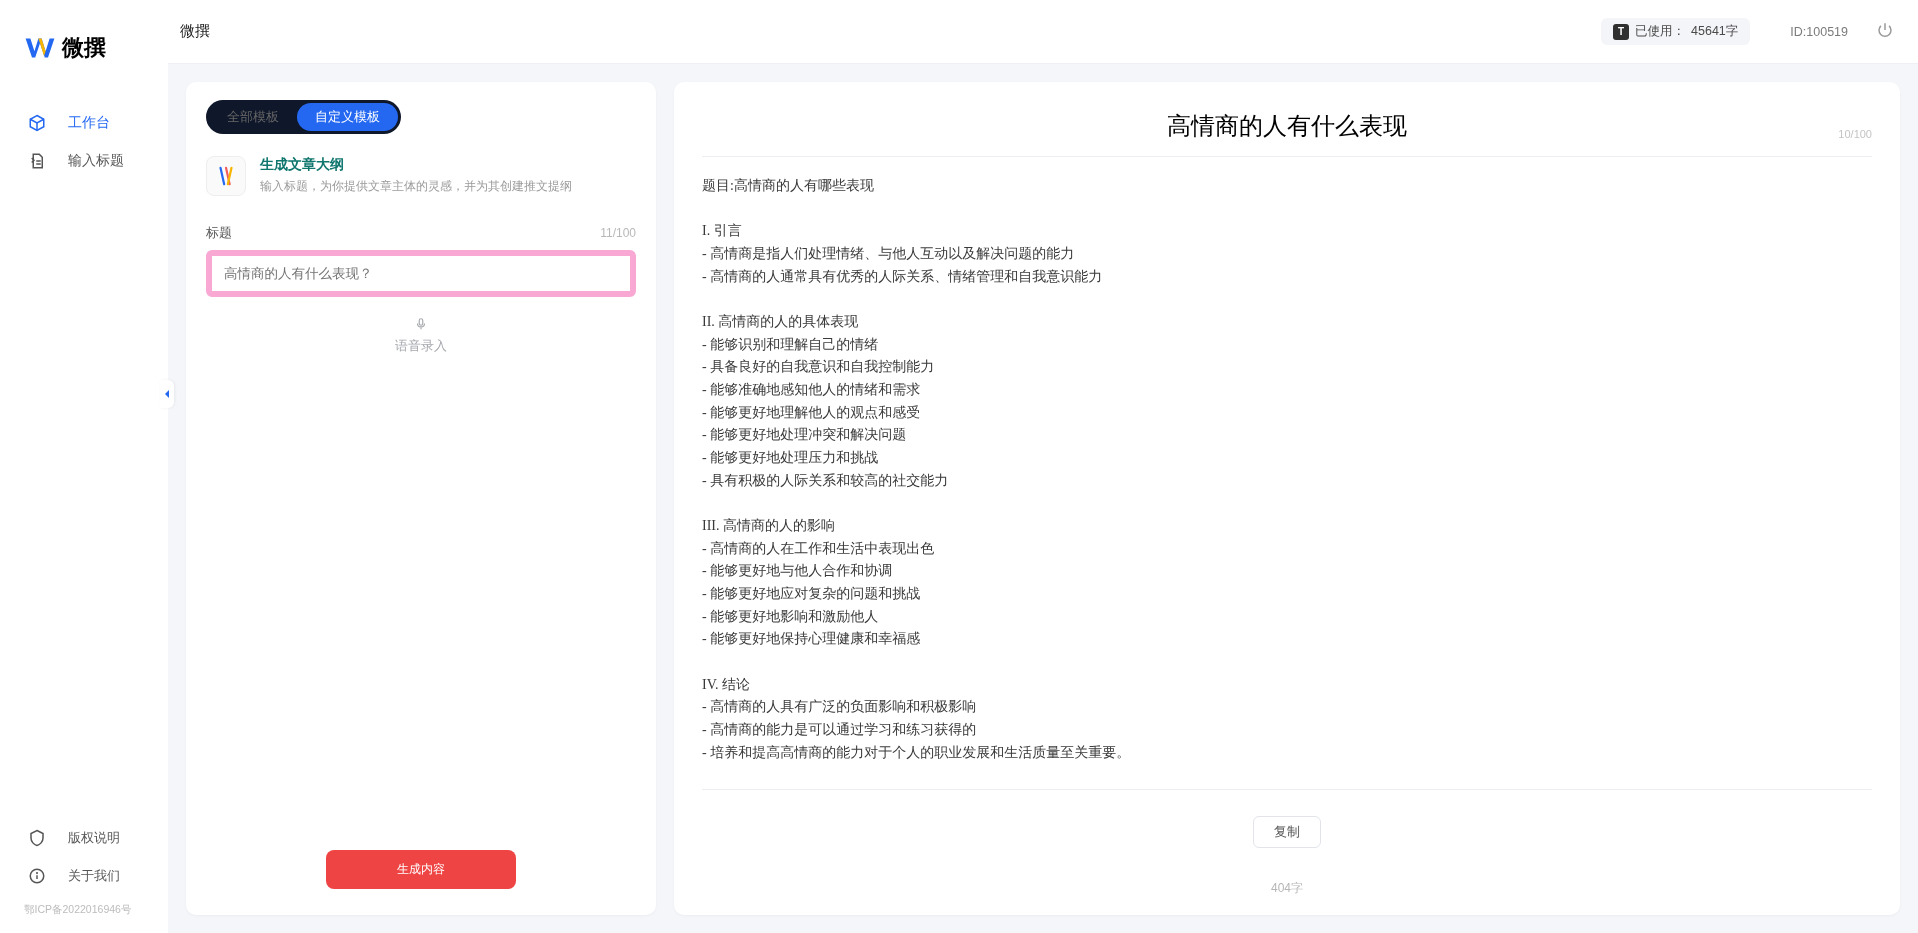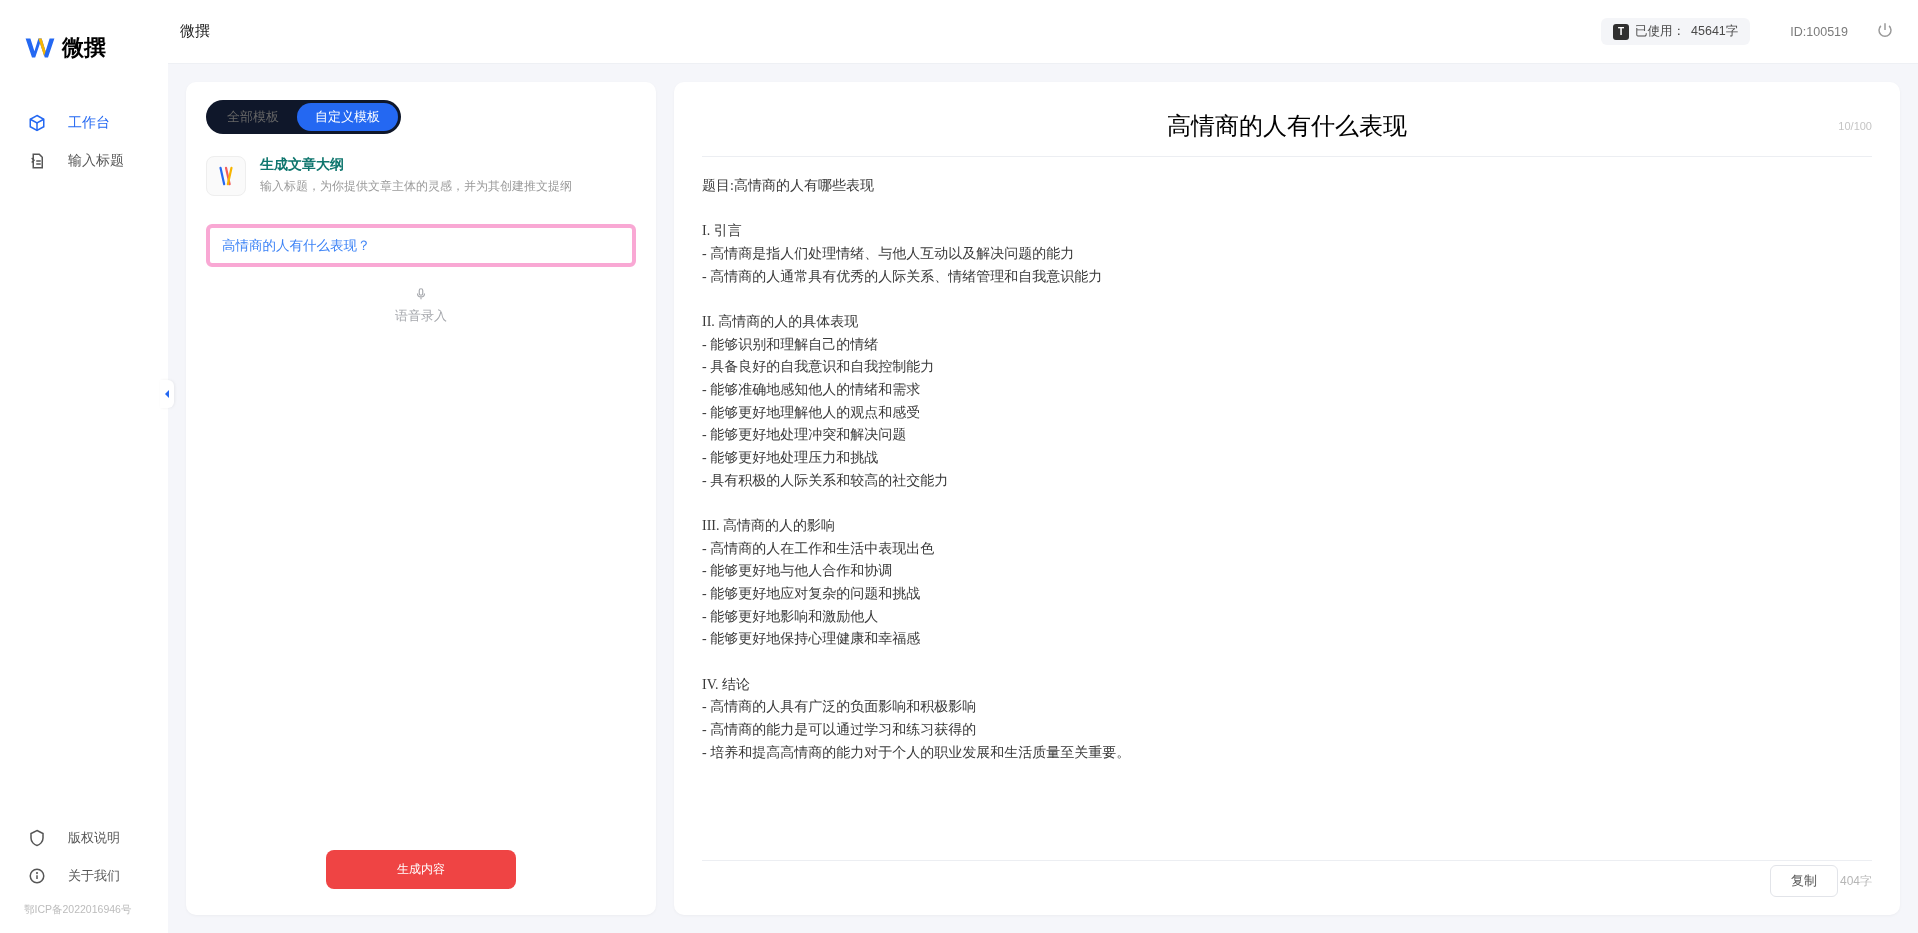--- a/index.html
+++ b/index.html
@@ -36,31 +36,31 @@
 .tab.active { background: #2468f2; color: #fff; }
 .template-card { display: flex; gap: 14px; margin-top: 22px; align-items: flex-start; }
 .tpl-icon { width: 40px; height: 40px; border-radius: 8px; background: #fafafa; border: 1px solid #eee; display: flex; align-items: center; justify-content: center; }
 .tpl-icon svg { width: 22px; height: 22px; }
 .tpl-title { font-size: 14px; font-weight: 600; color: #0f766e; }
 .tpl-desc { font-size: 12px; color: #9b9b9b; margin-top: 4px; }
 .form-section { margin-top: 28px; }
 .form-label-row { display: flex; justify-content: space-between; align-items: center; margin-bottom: 8px; }
 .form-label { font-size: 13px; color: #555; }
 .char-count { font-size: 12px; color: #b8b8b8; }
-.text-input { width: 100%; padding: 10px 12px; border: 4px solid #f9a8d4; border-radius: 6px; font-size: 13.5px; color: #3b82f6; outline: none; }
+.text-input { width: 100%; padding: 10px 12px; border: 6px solid #f9a8d4; border-radius: 6px; font-size: 13.5px; color: #737373; outline: none; }
 .voice-row { display: flex; align-items: center; justify-content: center; gap: 6px; margin-top: 20px; color: #a6a8ad; font-size: 13px; cursor: pointer; flex-direction: column; }
 .voice-row svg { width: 14px; height: 14px; }
 .left-spacer { flex: 1; }
 .generate-btn { width: 190px; margin: 0 auto 8px auto; padding: 11px 0; background: #ef4444; color: #fff; border: none; border-radius: 8px; font-size: 12px; cursor: pointer; text-align: center; }
 .output-title-row { display: flex; align-items: baseline; justify-content: center; position: relative; padding-top: 6px; }
 .output-title { font-size: 24px; font-family: "SimSun", "Songti SC", serif; font-weight: 500; color: #000; text-align: center; }
-.title-count { position: absolute; right: 0; bottom: 10px; font-size: 11px; color: #c4c4c4; }
+.title-count { position: absolute; right: 0; bottom: 2px; font-size: 11px; color: #c4c4c4; }
 .output-divider { border-top: 1px solid #eceef2; margin: 14px 0 18px 0; }
 .output-body { flex: 1; font-size: 14px; line-height: 1.62; color: #3a3a3a; white-space: pre-wrap; overflow: auto; font-family: "SimSun", "Songti SC", serif; }
-.output-footer { display: flex; align-items: center; justify-content: flex-end; gap: 2px; padding-top: 4px; border-top: 1px solid #eceef2; margin-top: 10px; }
+.output-footer { display: flex; align-items: center; justify-content: flex-end; gap: 32px; padding-top: 26px; border-top: 1px solid #eceef2; margin-top: 10px; flex-direction: column; }
 .copy-btn { padding: 6px 20px; border: 1px solid #e2e4e9; background: #fff; border-radius: 6px; font-size: 13px; color: #555; cursor: pointer; }
 .wc { font-size: 12px; color: #b6b6b6; }
 </style>
 </head>
 <body>
 
 <div class="app">
   <aside class="sidebar">
     <div class="logo">
       <span class="logo-icon">
@@ -147,20 +147,24 @@
                 <path d="M18 3 L14 21" stroke="#f7b500" stroke-width="2.4" stroke-linecap="round"></path>
               </svg>
           </div>
           <div>
             <div class="tpl-title">生成文章大纲</div>
             <div class="tpl-desc">输入标题，为你提供文章主体的灵感，并为其创建推文提纲</div>
           </div>
         </div>
 
         <div class="form-section">
+          <div class="form-label-row">
+            <span class="form-label">标题</span>
+            <span class="char-count">11/100</span>
+          </div>
           <input class="text-input" value="高情商的人有什么表现？" style="">
         </div>
 
         <div class="voice-row">
           <svg viewBox="0 0 24 24" fill="none" stroke="currentColor" stroke-width="2">
               <rect x="9" y="3" width="6" height="11" rx="3"></rect>
               <path d="M6 11a6 6 0 0 0 12 0"></path>
               <path d="M12 18v3"></path>
             </svg>
           <span>语音录入</span>

